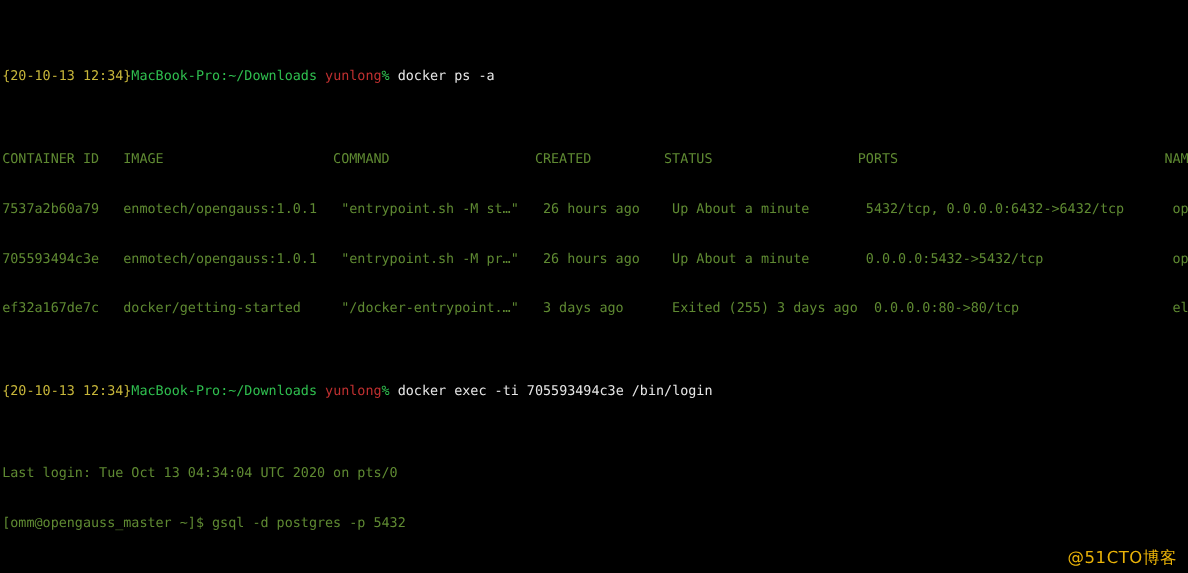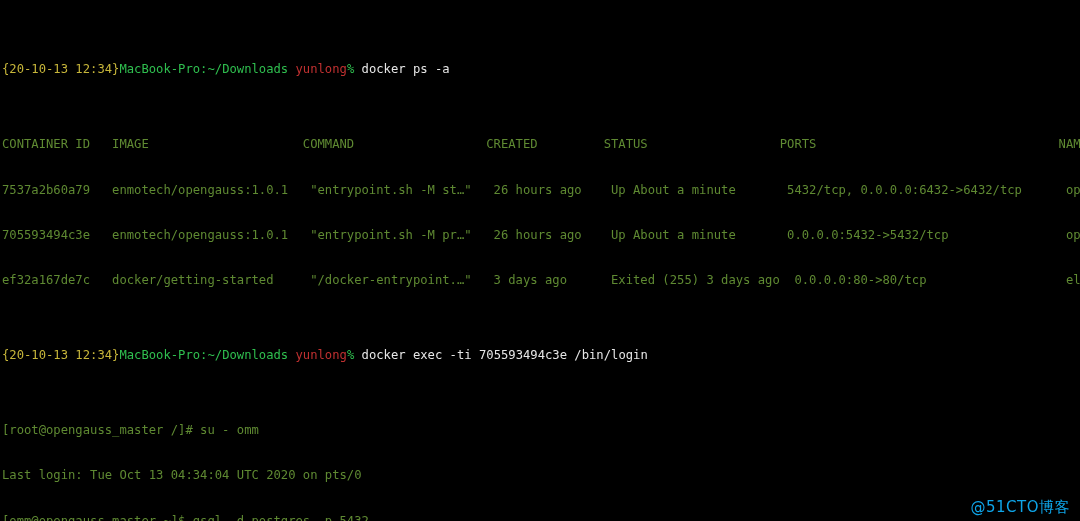--- a/index.html
+++ b/index.html
@@ -38,21 +38,21 @@
   .c-pct    { color: #2fbf4f; }
   .c-cmd    { color: #e6e6e6; }
   .c-out    { color: #5f8a32; }
 
   #watermark {
     position: absolute;
     right: 10px;
     bottom: 6px;
     font-family: "DejaVu Sans", "Liberation Sans", sans-serif;
     font-size: 15px;
-    color: #0ea5e9;
+    color: #eab308;
     white-space: nowrap;
     letter-spacing: 0.5px;
     text-align: right;
   }
 </style>
 </head>
 <body>
 
 <div id="terminal">
   <div id="screen">
@@ -63,21 +63,20 @@
     
     <div class="row c-out">CONTAINER ID   IMAGE                     COMMAND                  CREATED         STATUS                  PORTS                                 NAMES</div>
     <div class="row c-out">7537a2b60a79   enmotech/opengauss:1.0.1   "entrypoint.sh -M st…"   26 hours ago    Up About a minute       5432/tcp, 0.0.0.0:6432-&gt;6432/tcp      opengauss_slave1</div>
     <div class="row c-out">705593494c3e   enmotech/opengauss:1.0.1   "entrypoint.sh -M pr…"   26 hours ago    Up About a minute       0.0.0.0:5432-&gt;5432/tcp                opengauss_master</div>
     <div class="row c-out">ef32a167de7c   docker/getting-started     "/docker-entrypoint.…"   3 days ago      Exited (255) 3 days ago  0.0.0.0:80-&gt;80/tcp                   elastic_shtern</div>
 
     
     <div class="row"><span class="c-time">{20-10-13 12:34}</span><span class="c-host">MacBook-Pro:~/Downloads</span><span class="c-host"> </span><span class="c-user">yunlong</span><span class="c-pct">%</span><span class="c-cmd"> docker exec -ti 705593494c3e /bin/login</span></div>
 
     
-    <div class="row c-out">[root@opengauss_master /]# su - omm</div>
     <div class="row c-out">Last login: Tue Oct 13 04:34:04 UTC 2020 on pts/0</div>
     <div class="row c-out">[omm@opengauss_master ~]$ gsql -d postgres -p 5432</div>
     
     
     
     
     
     
     
 

